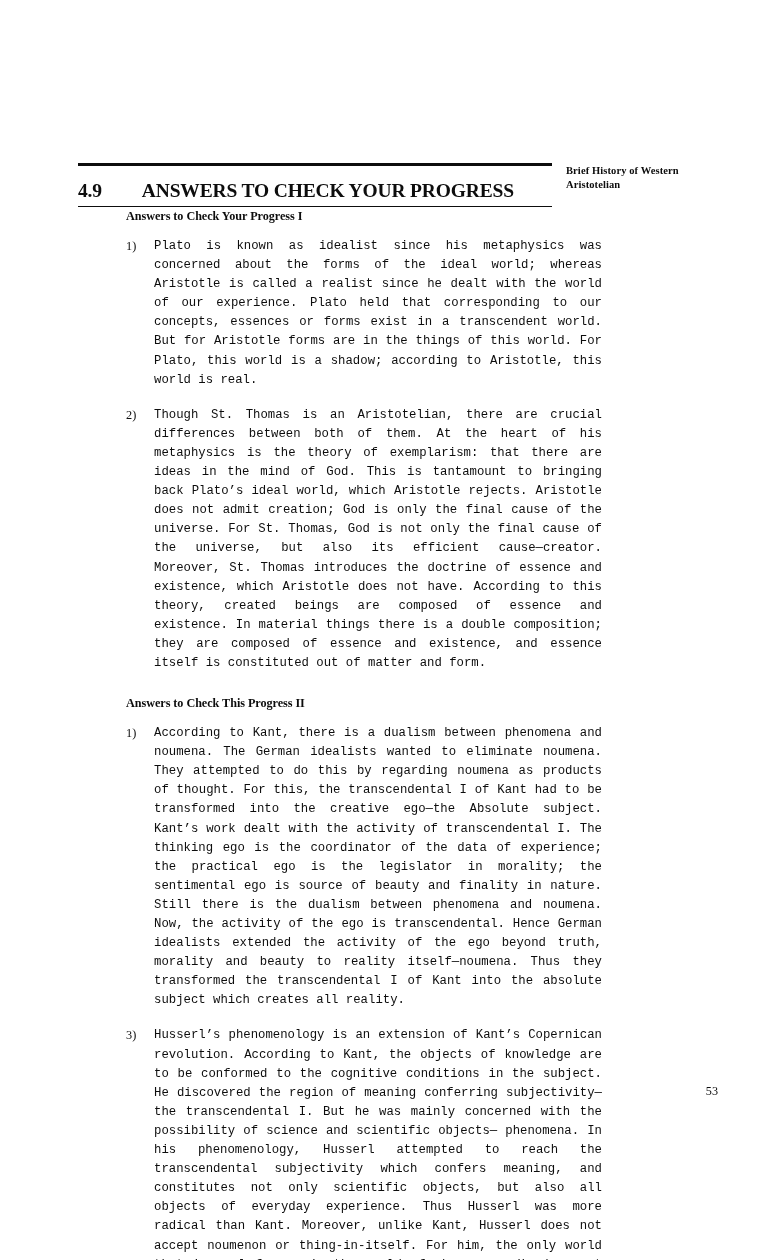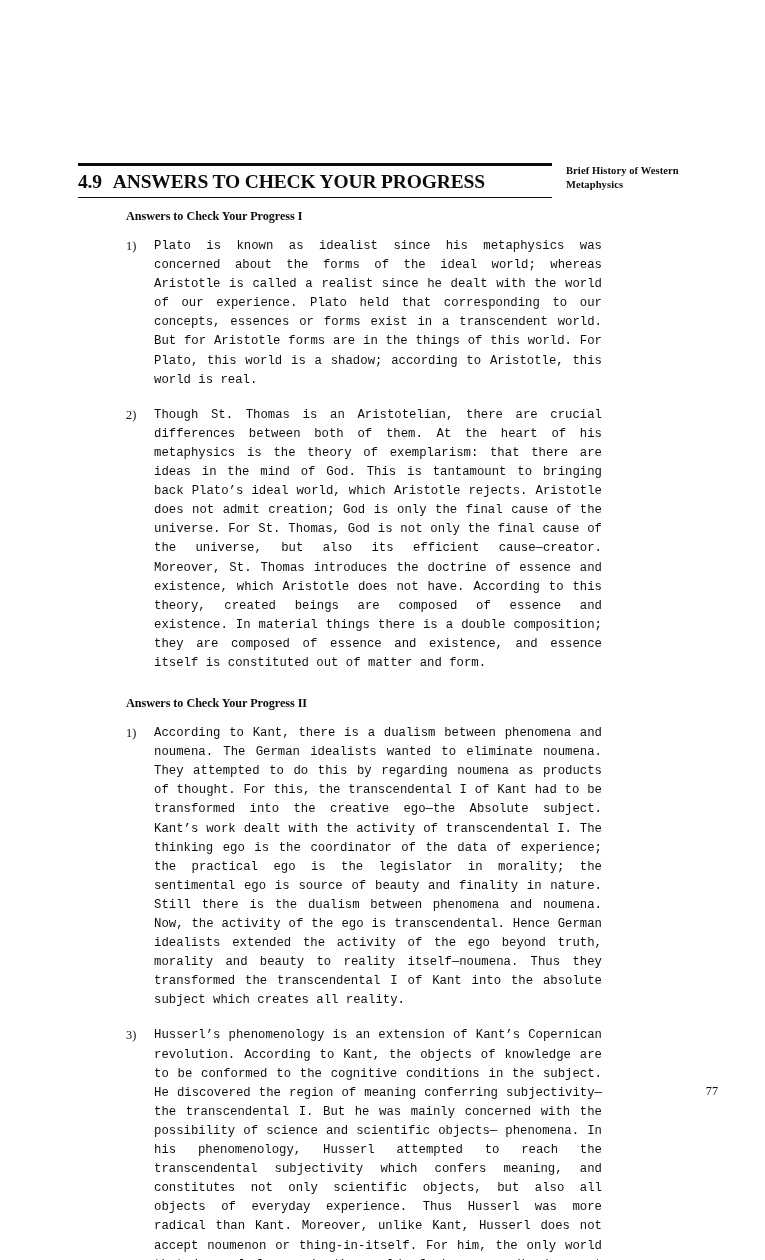--- a/index.html
+++ b/index.html
@@ -46,31 +46,31 @@
     width: 100%;
   }
   .rule-thin {
     height: 1.1px;
     background: #0d0d0d;
     width: 100%;
   }
   .heading-row {
     display: flex;
     align-items: baseline;
-    padding: 5px 0 4px 0;
+    padding: 14px 0 4px 0;
   }
   .heading-num {
     font-size: 19.5px;
     font-weight: bold;
     letter-spacing: -0.2px;
   }
   .heading-title {
     font-size: 19.5px;
     font-weight: bold;
-    margin-left: 11px;
+    margin-left: 40px;
     letter-spacing: -0.15px;
   }
 
   
   .column {
     position: absolute;
     left: 78px;
     top: 209px;
     width: 476px;
     margin-left: 48px;
@@ -117,21 +117,21 @@
     font-size: 12.2px;
   }
 </style>
 </head>
 <body>
 
 <div class="page">
 
   <div class="running-head">
     <div>Brief History of Western</div>
-    <div>Metaphysics</div>
+    <div>Aristotelian</div>
   </div>
 
   <div class="heading-block">
     <div class="rule-thick"></div>
     <div class="heading-row">
       <span class="heading-num">4.9</span>
       <span class="heading-title">ANSWERS TO CHECK YOUR PROGRESS</span>
     </div>
     <div class="rule-thin"></div>
   </div>
@@ -143,29 +143,29 @@
     <div class="answer-item">
       <div class="answer-num">1)</div>
       <div class="answer-text">Plato is known as idealist since his metaphysics was concerned about the forms of the ideal world; whereas Aristotle is called a realist since he dealt with the world of our experience. Plato held that corresponding to our concepts, essences or forms exist in a transcendent world. But for Aristotle forms are in the things of this world. For Plato, this world is a shadow; according to Aristotle, this world is real.</div>
     </div>
 
     <div class="answer-item">
       <div class="answer-num">2)</div>
       <div class="answer-text">Though St. Thomas is an Aristotelian, there are crucial differences between both of them. At the heart of his metaphysics is the theory of exemplarism: that there are ideas in the mind of God. This is tantamount to bringing back Plato’s ideal world, which Aristotle rejects. Aristotle does not admit creation; God is only the final cause of the universe. For St. Thomas, God is not only the final cause of the universe, but also its efficient cause—creator. Moreover, St. Thomas introduces the doctrine of essence and existence, which Aristotle does not have. According to this theory, created beings are composed of essence and existence. In material things there is a double composition; they are composed of essence and existence, and essence itself is constituted out of matter and form.</div>
     </div>
 
-    <h2 class="subheading second">Answers to Check Your Progress II</h2>
+    <h2 class="subheading second">Answers to Check This Progress II</h2>
 
     <div class="answer-item">
       <div class="answer-num">1)</div>
       <div class="answer-text">According to Kant, there is a dualism between phenomena and noumena. The German idealists wanted to eliminate noumena. They attempted to do this by regarding noumena as products of thought. For this, the transcendental I of Kant had to be transformed into the creative ego—the Absolute subject. Kant’s work dealt with the activity of transcendental I. The thinking ego is the coordinator of the data of experience; the practical ego is the legislator in morality; the sentimental ego is source of beauty and finality in nature. Still there is the dualism between phenomena and noumena. Now, the activity of the ego is transcendental. Hence German idealists extended the activity of the ego beyond truth, morality and beauty to reality itself—noumena. Thus they transformed the transcendental I of Kant into the absolute subject which creates all reality.</div>
     </div>
 
     <div class="answer-item">
       <div class="answer-num">3)</div>
       <div class="answer-text">Husserl’s phenomenology is an extension of Kant’s Copernican revolution. According to Kant, the objects of knowledge are to be conformed to the cognitive conditions in the subject. He discovered the region of meaning conferring subjectivity—the transcendental I. But he was mainly concerned with the possibility of science and scientific objects— phenomena. In his phenomenology, Husserl attempted to reach the transcendental subjectivity which confers meaning, and constitutes not only scientific objects, but also all objects of everyday experience. Thus Husserl was more radical than Kant. Moreover, unlike Kant, Husserl does not accept noumenon or thing-in-itself. For him, the only world that is real for us is the world of phenomena. He does not accept thing-in-itself, because it would imply that what actually appears in experience is not the real thing; that the phenomenal object is merely a substitute for something else beyond experience.</div>
     </div>
 
   </div>
 
-  <div class="folio">77</div>
+  <div class="folio">53</div>
 
 </div>
 
 </body></html>

